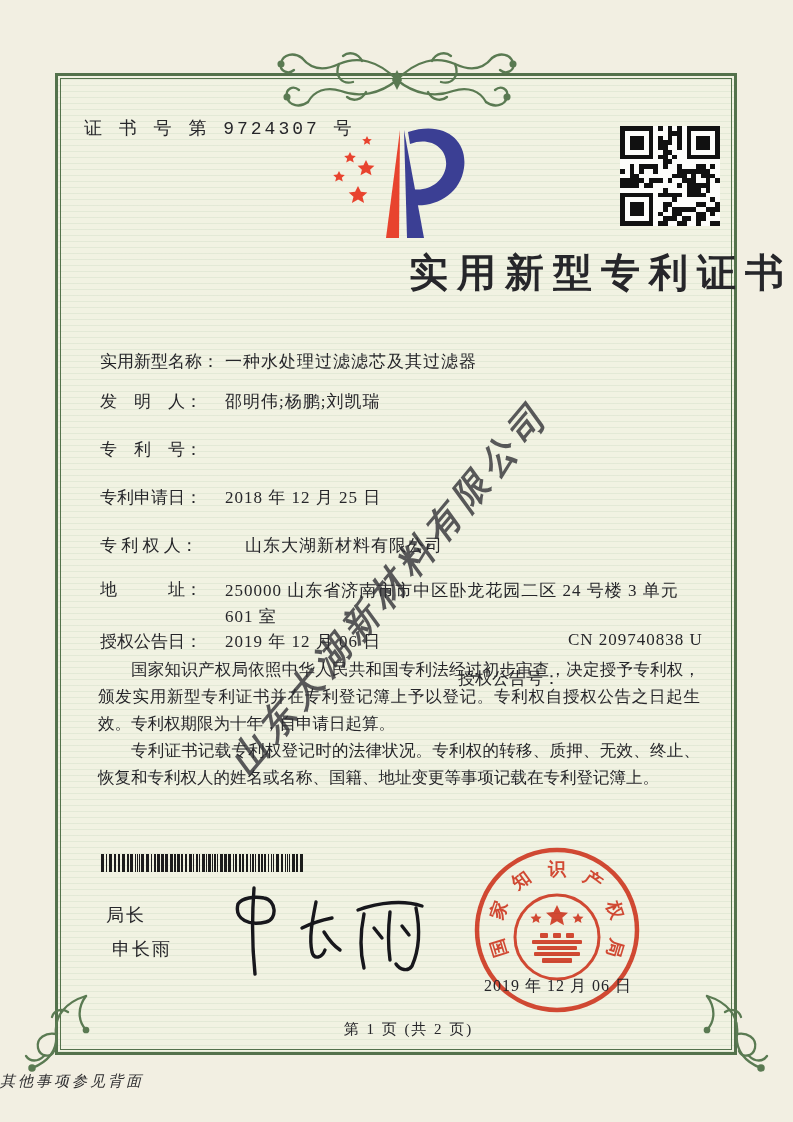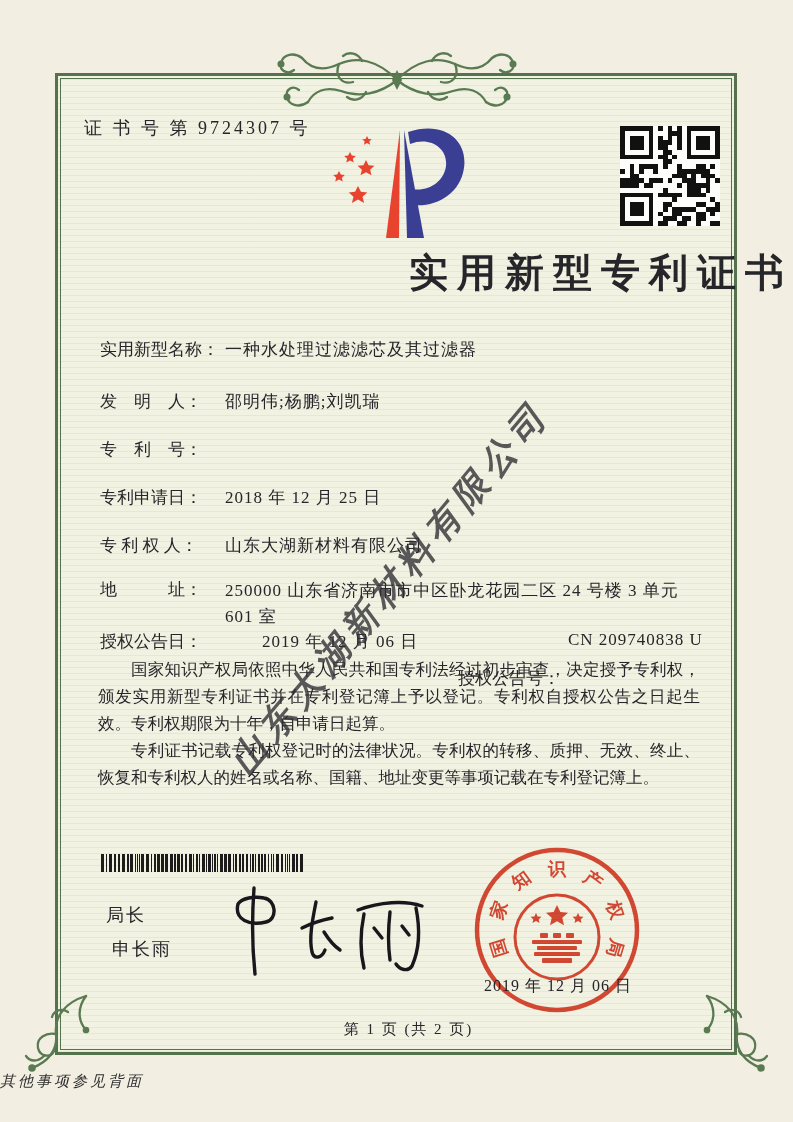--- a/index.html
+++ b/index.html
@@ -25,45 +25,45 @@
     position:absolute; inset:2px; border:1px solid #54724c;
   }
   .ornament { position:absolute; z-index:3; pointer-events:none; }
   .ornament-top   { left:50%; top:44px; transform:translateX(-50%); }
   .ornament-bl    { left:20px; top:990px; }
   .ornament-br    { right:20px; top:990px; transform:scaleX(-1); }
 
   
   .cert-no {
     position:absolute; left:84px; top:116px;
-    font-size:18px; letter-spacing:3px; z-index:4;
+    font-size:18px; letter-spacing:3px; z-index:4;font-family:Liberation Mono, monospace;
   }
   .logo { position:absolute; left:328px; top:124px; width:152px; height:122px; z-index:4; }
   .qr   { position:absolute; left:620px; top:126px; width:100px; height:100px; z-index:4; }
   .qr svg { width:100%; height:100%; }
 
   .title {
     position:absolute; left:0; top:246px; width:100%;
     text-align:right; font-size:39px; font-weight:bold;
     letter-spacing:9px; z-index:4;
   }
 
   
   .fields { position:absolute; left:100px; top:338px; width:590px; z-index:4; font-size:17px; }
   .frow { position:absolute; left:0; display:flex; white-space:nowrap; }
   .frow .flabel { min-width:125px; display:inline-block; }
   .frow .fvalue { letter-spacing:1px; }
-  .row-name     { top:0;   }
+  .row-name     { top:12px;   }
   .row-inventor { top:52px;  }
   .row-patno    { top:100px; }
   .row-filing   { top:148px; }
-  .row-patentee { top:196px; }
+  .row-patentee { top:196px;gap:20px; }
   .row-address  { top:240px; }
   .row-address .fvalue { white-space:normal; line-height:26px; }
-  .row-grant    { top:292px; width:100%;gap:37px; }
+  .row-grant    { top:292px; width:100%; }
   .grant-no-group { position:absolute; left:358px; top:0; display:flex; white-space:nowrap; }
   .grant-no-group .flabel { min-width:0; margin-right:8px;margin-top:37px; }
 
   
   .body-text {
     position:absolute; left:98px; top:656px; width:602px; z-index:4;
     font-size:16.5px; line-height:27px; text-align:justify;
   }
   .body-text p { text-indent:2em; }
 

